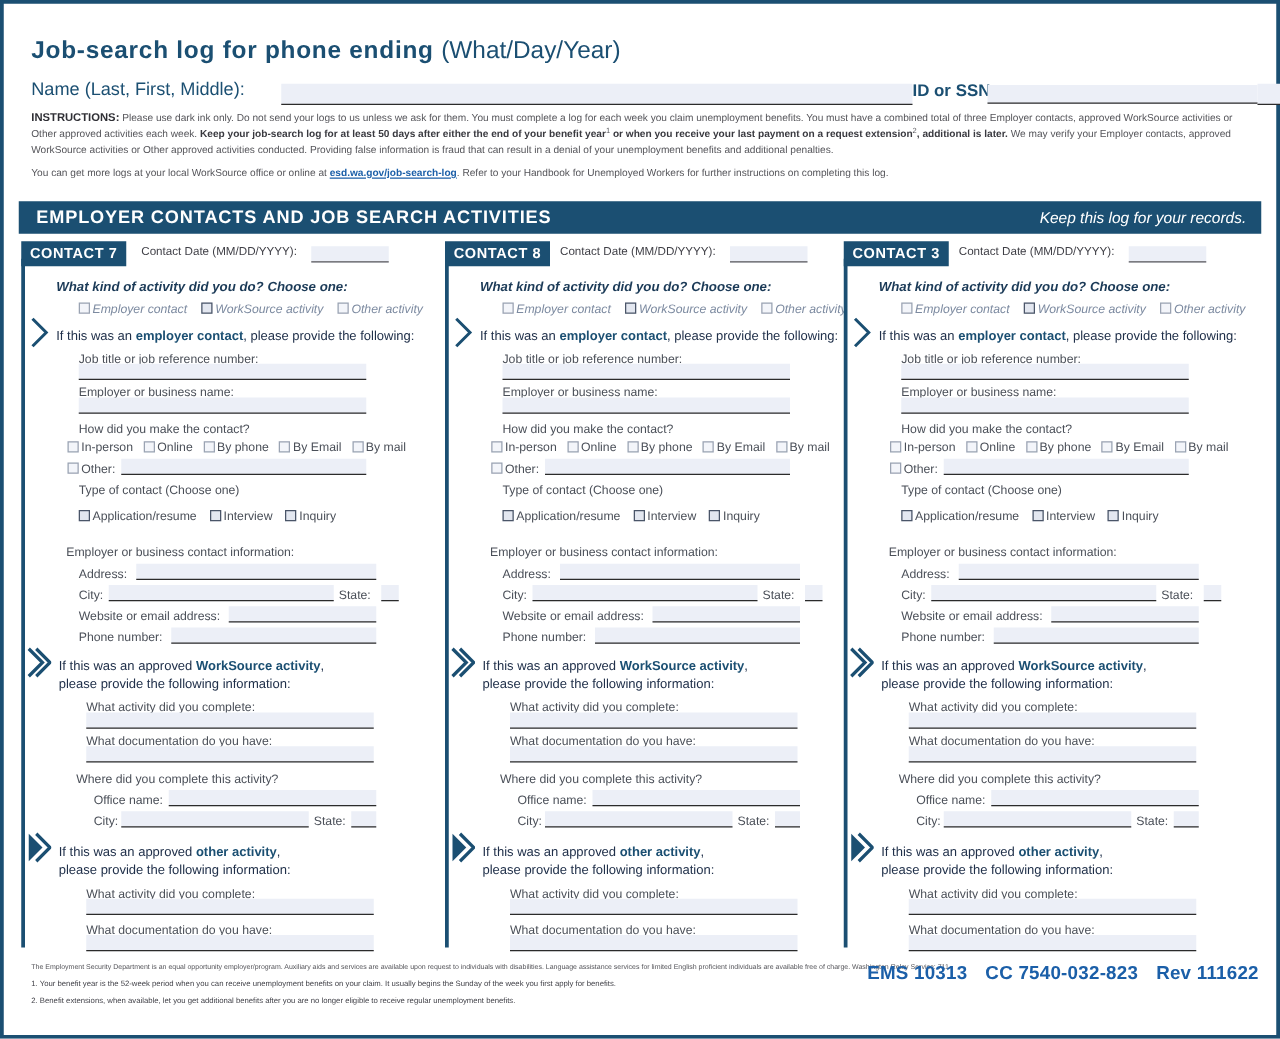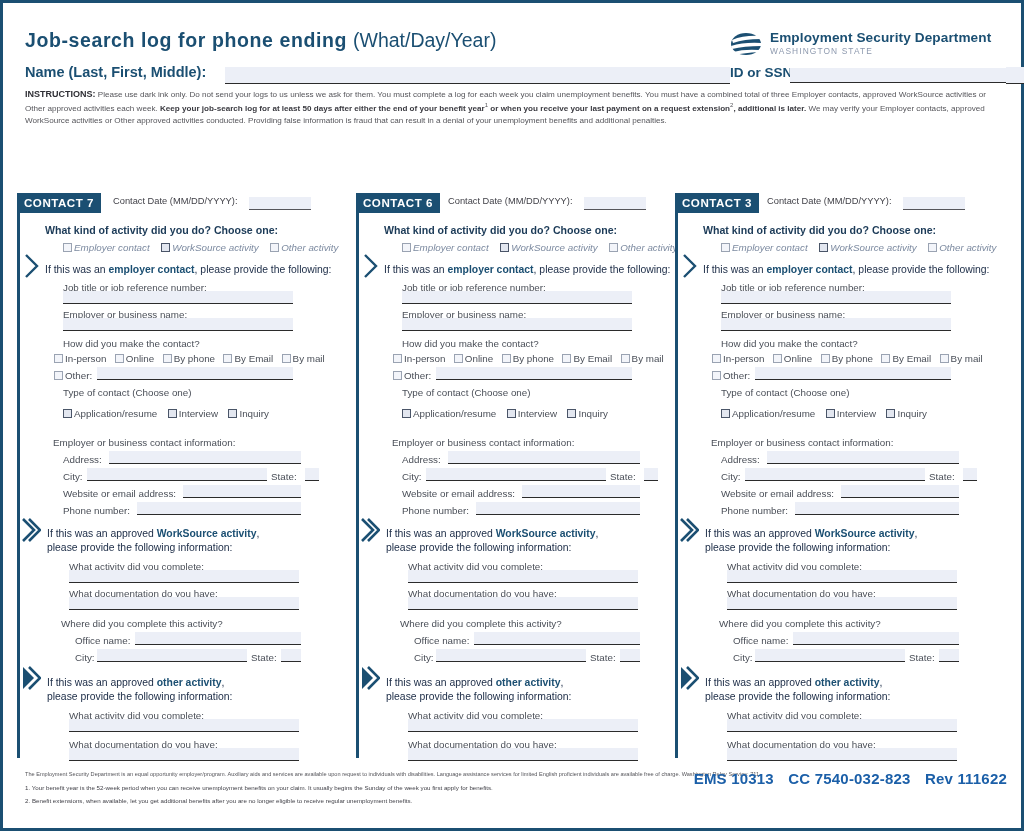--- a/index.html
+++ b/index.html
@@ -35,21 +35,21 @@
     line-height:19px;letter-spacing:1px;
   }
 
   .logo-wrap{position:absolute;left:727px;top:28px;width:276px;height:30px;}
   .logo-mark{position:absolute;left:0;top:1px;width:32px;height:24px;}
   .logo-text{position:absolute;left:40px;top:-1px;}
   .logo-title{font-size:13.6px;font-weight:bold;color:#1b4f72;letter-spacing:.1px;white-space:nowrap;}
   .logo-sub{font-size:8.4px;color:#8d99ae;letter-spacing:1.1px;margin-top:1px;}
 
   .hdr-row2{position:absolute;left:22px;top:61px;right:22px;height:22px;}
-  .name-label{font-size:14.5px;font-weight:bold;color:#1b4f72;float:left;}
+  .name-label{font-size:14.5px;font-weight:normal;color:#1b4f72;float:left;}
   .name-line{
     position:absolute;left:200px;top:3px;width:822px;height:16px;
     background:#eceff7;border-bottom:1.6px solid #2b2b2b;
   }
 
   
   .idssn{position:absolute;left:727px;top:61px;width:276px;height:22px;background:#fff;z-index:3;}
   .idssn .lbl{font-size:13.5px;font-weight:bold;color:#1b4f72;position:absolute;left:0;top:1px;}
   .idssn .ln{position:absolute;left:60px;top:4px;right:0;height:14px;background:#eceff7;border-bottom:1.6px solid #2b2b2b;}
 
@@ -82,21 +82,21 @@
   .cbadge{
     position:absolute;left:0;top:0;background:#1b4f72;color:#fff;
     font-size:11.6px;font-weight:bold;letter-spacing:.5px;
     padding:3px 7px 4px 7px;
   }
   .cdate-lbl{position:absolute;left:96px;top:3px;font-size:9.3px;color:#3f3f46;white-space:nowrap;}
   .cdate-line{position:absolute;top:4px;height:12px;background:#eceff7;border-bottom:1.1px solid #55555a;}
 
   .body{position:absolute;left:0;top:24px;right:0;bottom:0;}
 
-  .q{font-size:10.6px;font-weight:bold;color:#1b3a57;}
+  .q{font-size:10.6px;font-weight:bold;color:#1b3a57;font-style:italic;}
   .lbl{font-size:9.8px;color:#4a4f58;}
   .lbl-it{font-size:9.8px;color:#7c8aa0;font-style:italic;}
 
   .row{position:absolute;}
 
   .cb{
     display:inline-block;width:7px;height:7px;border:1px solid #9aa3b2;
     background:#f3f5fa;vertical-align:-1px;margin-right:2px;
   }
   .cb.dk{border-color:#4a5568;background:#e3e7f0;}
@@ -123,53 +123,47 @@
 </head>
 <body>
 
 <div class="page">
 <div class="inner">
 
   <div class="hdr-row1">
     <span class="title"><span>Job-search log for phone ending</span> <span class="sub">(What/Day/Year)</span></span>
   </div>
 
-  <div class="logo-wrap">
-    <div class="logo-mark">
-      <svg width="32" height="24" viewBox="0 0 32 24">
-        <ellipse cx="16" cy="12" rx="15" ry="11" fill="#1b4f72"></ellipse>
-        <path d="M2 8 Q14 3 31 4 L31 7 Q14 7 3 11 Z" fill="#ffffff"></path>
-        <path d="M1 14 Q14 10 31 11 L31 14 Q14 14 2 17 Z" fill="#ffffff"></path>
-        <path d="M3 20 Q14 17 29 18 L29 20 Q14 21 5 23 Z" fill="#ffffff"></path>
-      </svg>
-    </div>
-    <div class="logo-text">
-      <div class="logo-title">Employment Security Department</div>
-      <div class="logo-sub">WASHINGTON STATE</div>
-    </div>
-  </div>
 
   <div class="hdr-row2">
     <span class="name-label">Name (Last, First, Middle):</span>
     <div class="name-line"></div>
   </div>
   <div class="idssn">
     <span class="lbl">ID or SSN:</span>
     <div class="ln"></div>
   </div>
 
   <div class="instr">
     <p>
       <span class="lead">INSTRUCTIONS:</span>
       <span>Please use dark ink only. Do not send your logs to us unless we ask for them. You must complete a log for each week you claim unemployment benefits. You must have a combined total of three Employer contacts, approved WorkSource activities or Other approved activities each week.</span>
       <b>Keep your job-search log for at least 50 days after either the end of your benefit year</b><sup>1</sup><b> or when you receive your last payment on a request extension</b><sup>2</sup><b>, additional is later.</b>
       <span>We may verify your Employer contacts, approved WorkSource activities or Other approved activities conducted. Providing false information is fraud that can result in a denial of your unemployment benefits and additional penalties.</span>
     </p>
-  </div>
-
+    <p class="p2">
+      <span>You can get more logs at your local WorkSource office or online at</span>
+      <a href="#">esd.wa.gov/job-search-log</a><span>. Refer to your Handbook for Unemployed Workers for further instructions on completing this log.</span>
+    </p>
+  </div>
+
+  <div class="banner">
+    <div class="bt">EMPLOYER CONTACTS AND JOB SEARCH ACTIVITIES</div>
+    <div class="br">Keep this log for your records.</div>
+  </div>
 
   <div class="cols">
 
     <div class="col c1">
       <div class="vbar"></div>
       <div class="cbadge">CONTACT 7</div>
       <div class="cdate-lbl">Contact Date (MM/DD/YYYY):</div>
       <div class="cdate-line" style="left:232px;width:62px;"></div>
 
       <div class="body">
@@ -254,21 +248,21 @@
         <div class="row" style="left:30px;top:469px;"><span class="sect-head">please provide the following information:</span></div>
         <div class="row" style="left:52px;top:488px;"><span class="lbl">What activity did you complete:</span></div>
         <div class="fill" style="left:52px;top:502px;width:230px;"></div>
         <div class="row" style="left:52px;top:517px;"><span class="lbl">What documentation do you have:</span></div>
         <div class="fill" style="left:52px;top:531px;width:230px;"></div>
       </div>
     </div>
 
     <div class="col c2">
       <div class="vbar"></div>
-      <div class="cbadge">CONTACT 6</div>
+      <div class="cbadge">CONTACT 8</div>
       <div class="cdate-lbl" style="left:92px;">Contact Date (MM/DD/YYYY):</div>
       <div class="cdate-line" style="left:228px;width:62px;"></div>
 
       <div class="body">
         <div class="row" style="left:28px;top:3px;"><span class="q">What kind of activity did you do? Choose one:</span></div>
         <div class="row" style="left:46px;top:20px;">
           <span><span class="cb"></span><span class="lbl-it">Employer contact</span></span>
           <span style="margin-left:7px"><span class="cb dk"></span><span class="lbl-it">WorkSource activity</span></span>
           <span style="margin-left:7px"><span class="cb"></span><span class="lbl-it">Other activity</span></span>
         </div>

